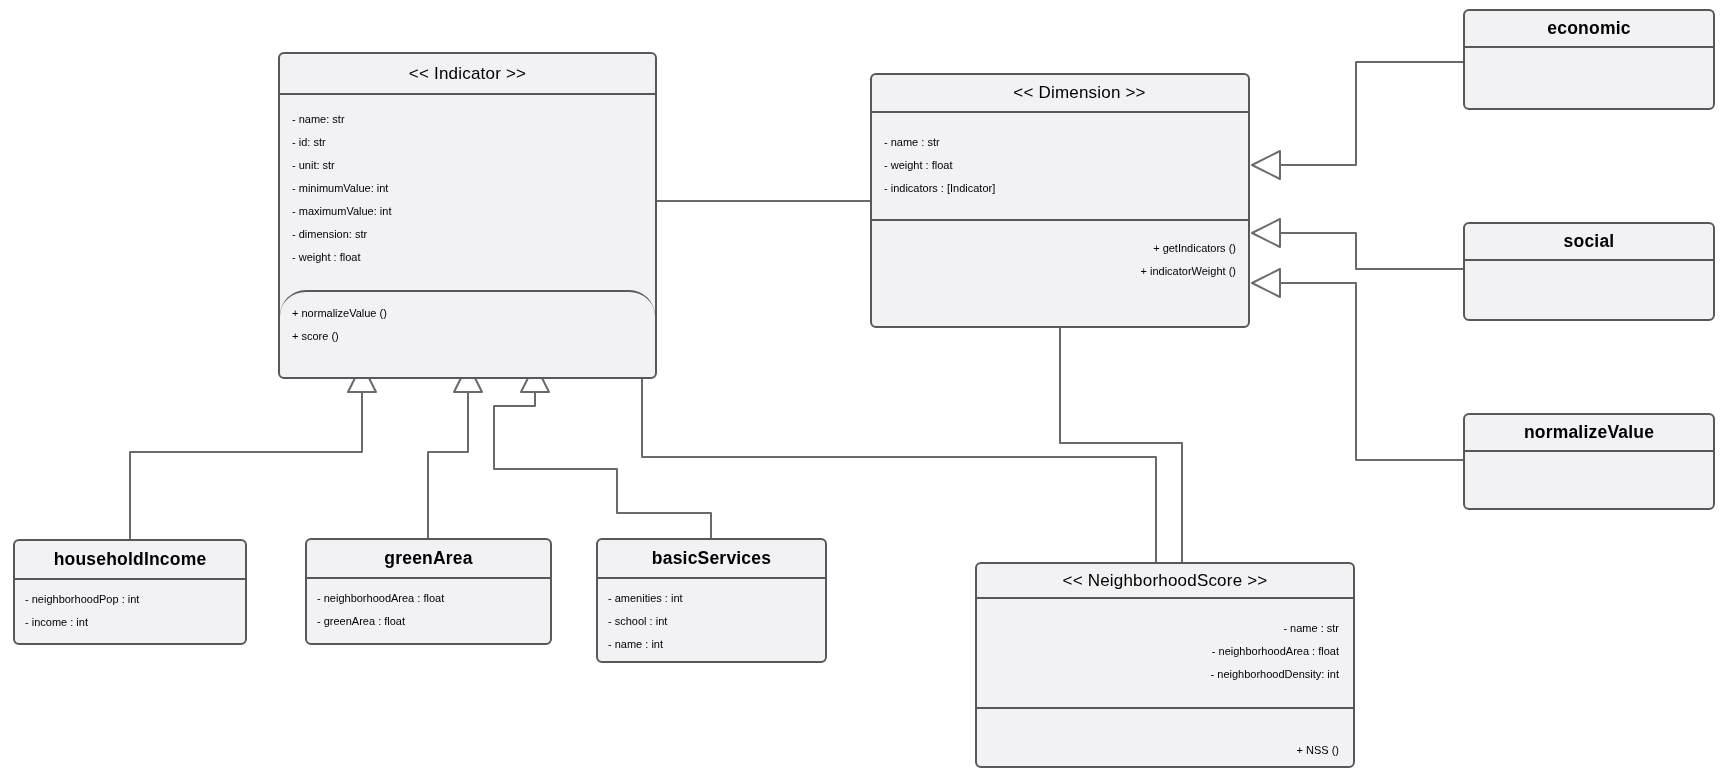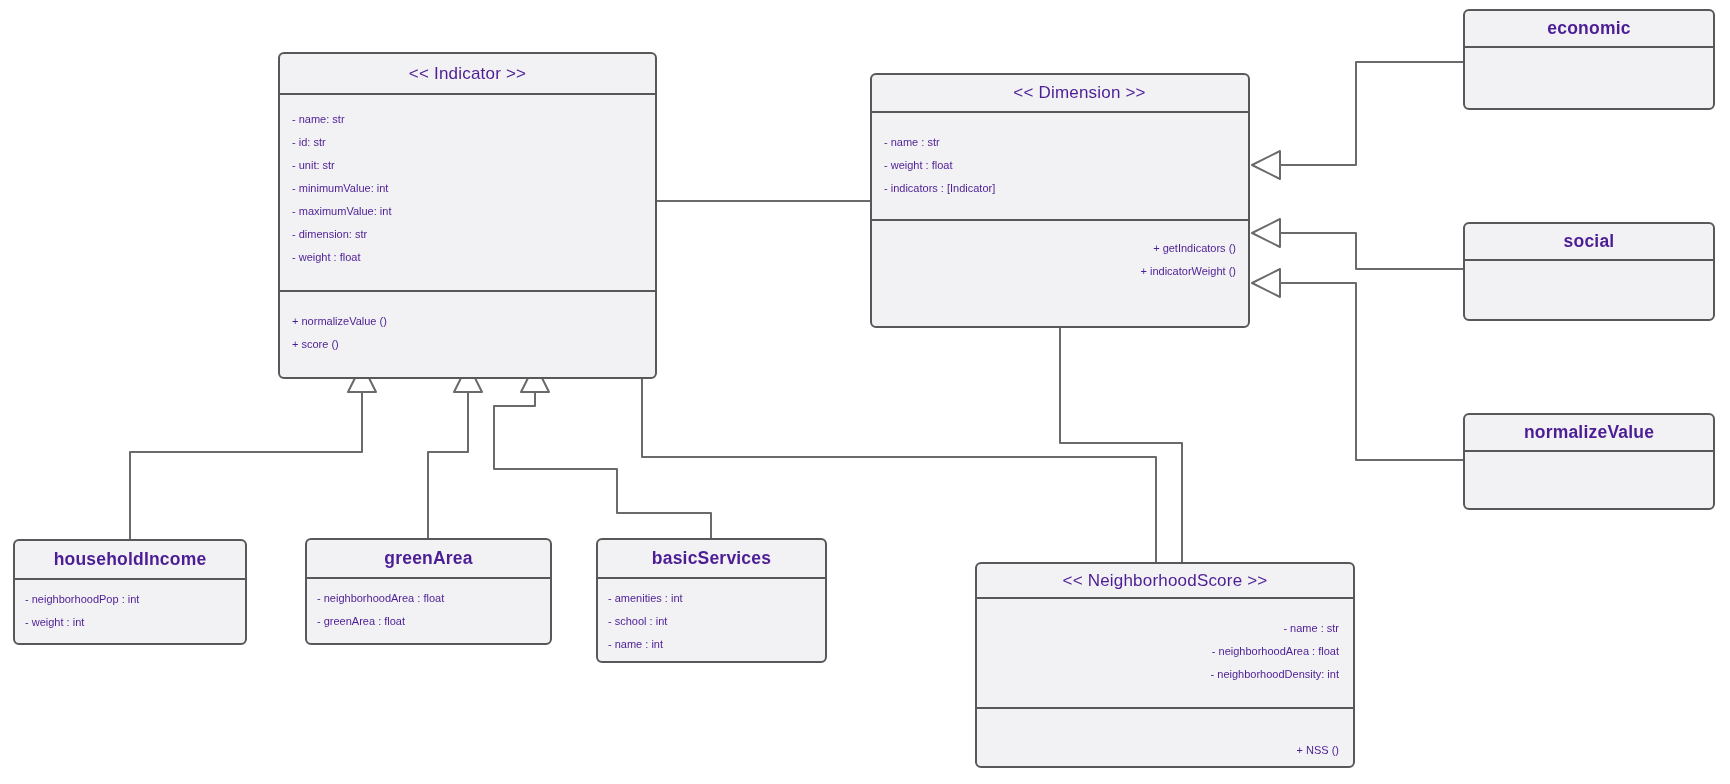--- a/index.html
+++ b/index.html
@@ -33,21 +33,21 @@
     stroke: #696a6c;
     stroke-width: 2;
     stroke-linejoin: round;
   }
   .uml-class {
     position: absolute;
     box-sizing: border-box;
     background: #f2f2f4;
     border: 2.5px solid #58585a;
     border-radius: 6px;
-    color: #4c1d95;
+    color: #000000;
     display: flex;
     flex-direction: column;
   }
   .c-title {
     box-sizing: border-box;
     flex: 0 0 auto;
     display: flex;
     align-items: center;
     justify-content: center;
     font-size: 17px;
@@ -63,21 +63,21 @@
     white-space: nowrap;
   }
   .c-attrs { flex: 0 0 auto; }
   .c-methods { flex: 1 1 auto; }
   .c-body-empty { flex: 1 1 auto; border-top: 2px solid #58585a; }
 
   
   #box-indicator  { left: 278px; top: 52px;  width: 379px; height: 327px; }
   #box-indicator .c-title   { height: 39px; }
   #box-indicator .c-attrs   { height: 197px; padding: 13px 12px; }
-  #box-indicator .c-methods { padding: 18px 12px; }
+  #box-indicator .c-methods { padding: 10px 12px; border-radius: 26px; }
 
   #box-dimension  { left: 870px; top: 73px;  width: 380px; height: 255px; }
   #box-dimension .c-title   { height: 36px; padding-left: 39px; }
   #box-dimension .c-attrs   { height: 108px; padding: 18px 12px; }
   #box-dimension .c-methods { padding: 16px 12px; text-align: right; }
 
   #box-neighborhoodScore { left: 975px; top: 562px; width: 380px; height: 206px; text-align: right; }
   #box-neighborhoodScore .c-title   { height: 33px; }
   #box-neighborhoodScore .c-attrs   { height: 110px; padding: 18px 14px; }
   #box-neighborhoodScore .c-methods { padding: 30px 14px; }
@@ -188,21 +188,21 @@
     </div>
     <div class="c-methods">
       <div>+ NSS ()</div>
     </div>
   </div>
 
   <div class="uml-class" id="box-householdIncome">
     <div class="c-title bold">householdIncome</div>
     <div class="c-attrs">
       <div>- neighborhoodPop : int</div>
-      <div>- weight : int</div>
+      <div>- income : int</div>
     </div>
   </div>
 
   <div class="uml-class" id="box-greenArea">
     <div class="c-title bold">greenArea</div>
     <div class="c-attrs">
       <div>- neighborhoodArea : float</div>
       <div>- greenArea : float</div>
     </div>
   </div>

